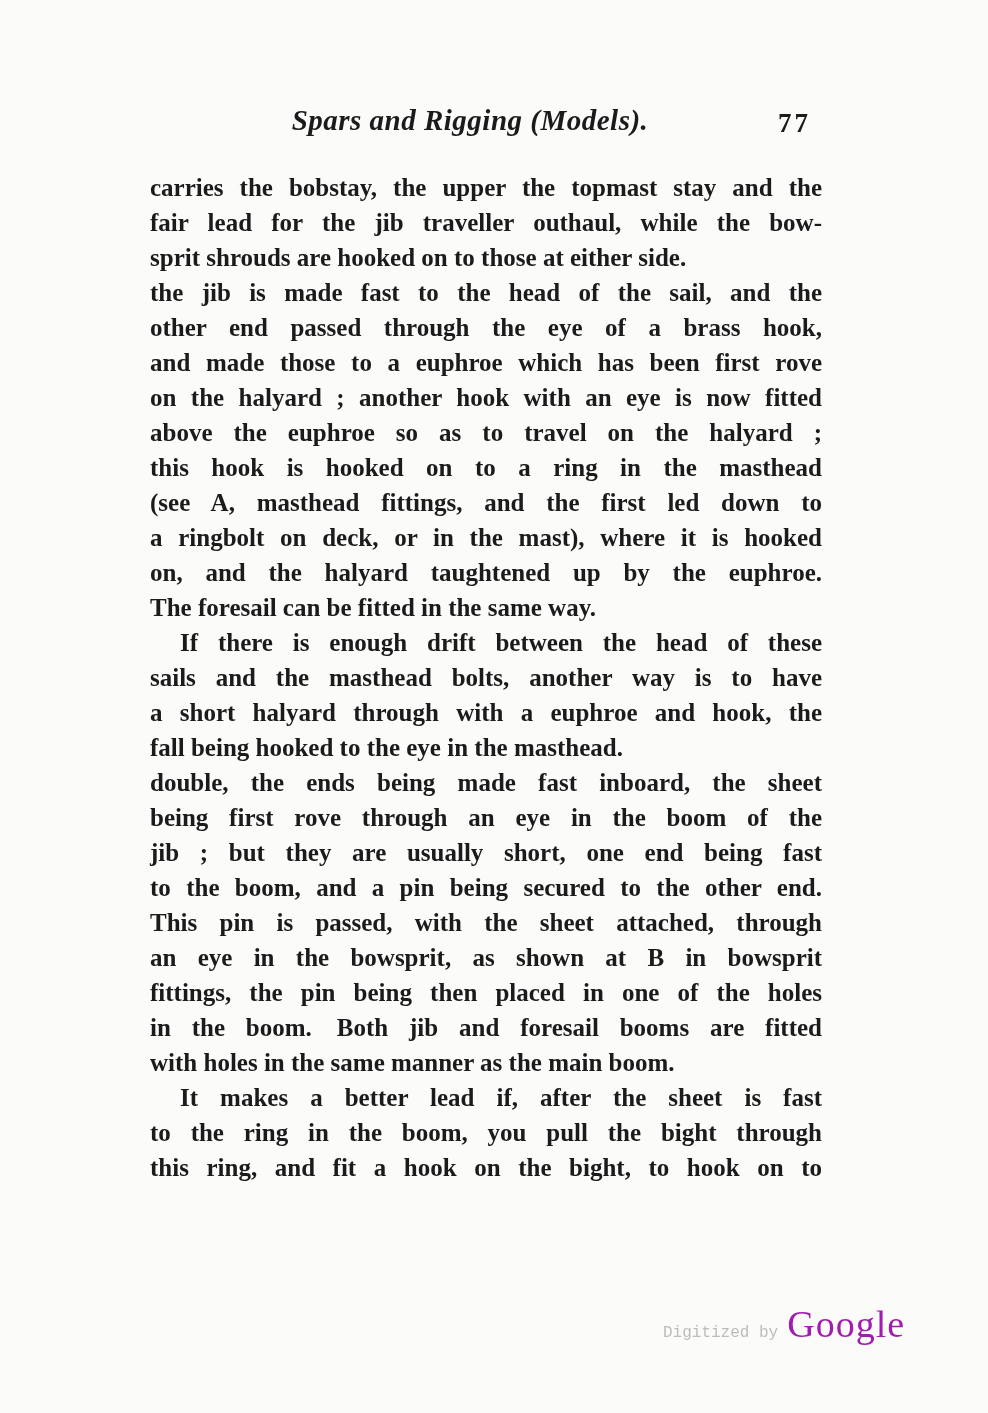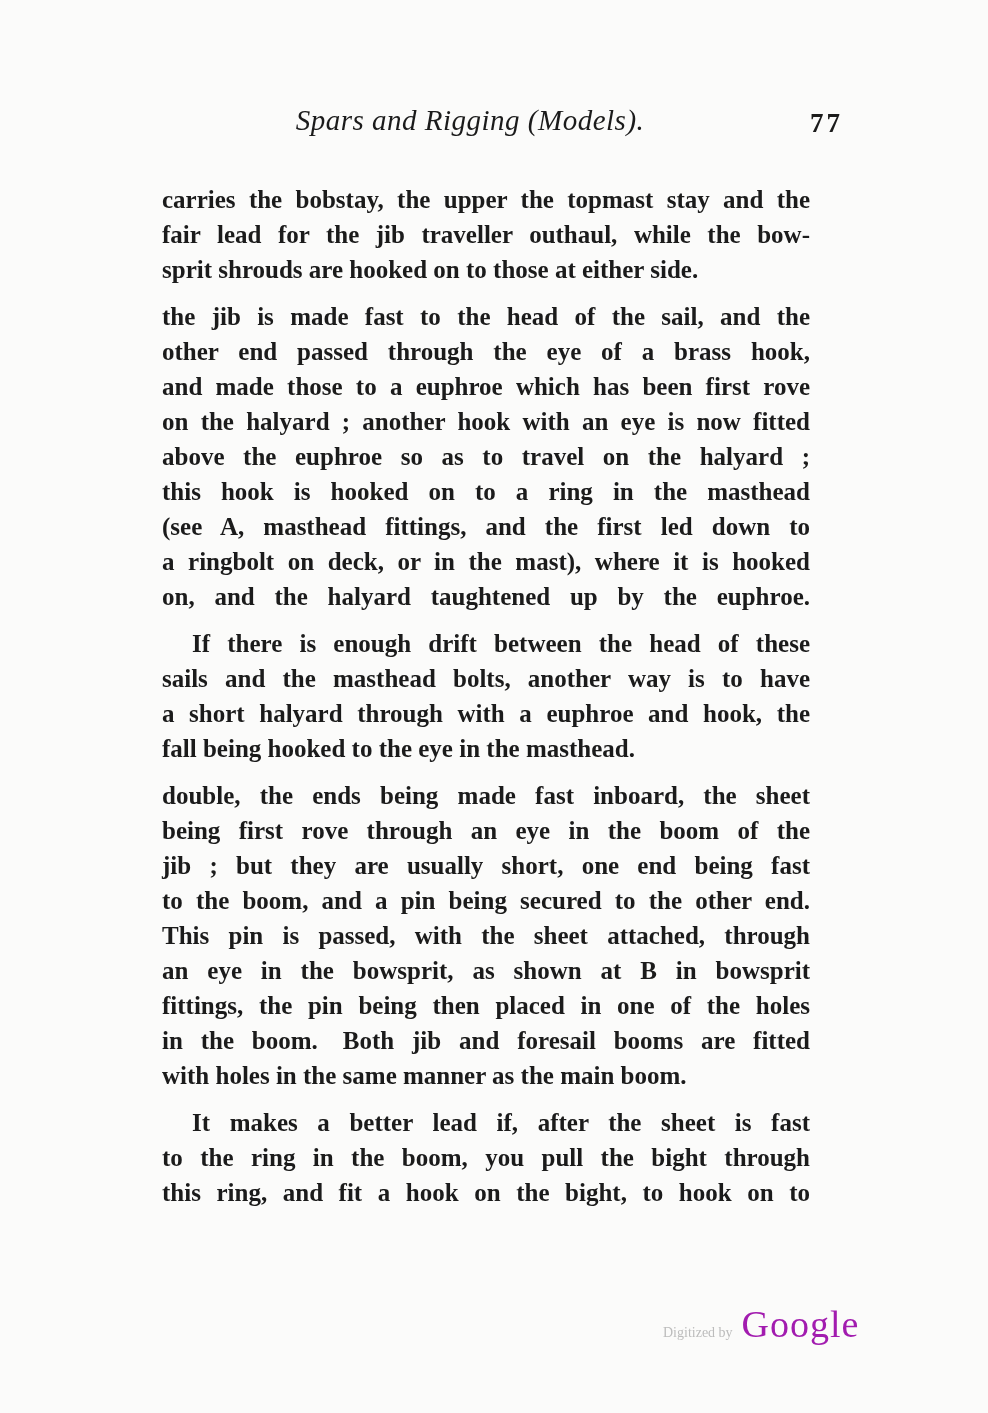--- a/index.html
+++ b/index.html
@@ -19,45 +19,44 @@
     position: absolute;
     inset: 0;
   }
   .header-title {
     position: absolute;
     left: 150px;
     top: 104px;
     width: 640px;
     text-align: center;
     font-style: italic;
-    font-weight: 400;
+    font-weight: 700;
     font-size: 29px;
     letter-spacing: 0.5px;
     white-space: nowrap;
   }
   .page-number {
     position: absolute;
     left: 778px;
     top: 108px;
     font-size: 27px;
     font-weight: 600;
     letter-spacing: 3px;
-    margin-left: 32px;
   }
   .text-block {
     position: absolute;
     left: 150px;
     top: 170px;
     width: 672px;
     font-size: 25px;
     font-weight: 600;
     line-height: 35px;
   }
   .paragraph {
-    margin: 12px;
+    margin: 0;
   }
   .line {
     height: 35px;
     text-align: justify;
     text-align-last: justify;
     -moz-text-align-last: justify;
     white-space: normal;
   }
   .line.no-just {
     text-align-last: left;
@@ -68,22 +67,22 @@
   }
   .watermark {
     position: absolute;
     left: 663px;
     top: 1302px;
     display: flex;
     align-items: baseline;
     gap: 9px;
   }
   .wm-prefix {
-    font-family: Liberation Serif, serif;
-    font-size: 14px;
+    font-family: Liberation Mono, monospace;
+    font-size: 16px;
     color: #bcbcbc;
   }
   .wm-logo {
     font-family: "Liberation Serif", "DejaVu Serif", serif;
     font-size: 38px;
     color: #a21caf;
     letter-spacing: 1px;
   }
 </style>
 </head>
@@ -104,20 +103,21 @@
       <div class="paragraph">
         <div class="line">the jib is made fast to the head of the sail, and the</div>
         <div class="line">other end passed through the eye of a brass hook,</div>
         <div class="line">and made those to a euphroe which has been first rove</div>
         <div class="line">on the halyard ; another hook with an eye is now fitted</div>
         <div class="line">above the euphroe so as to travel on the halyard ;</div>
         <div class="line">this hook is hooked on to a ring in the masthead</div>
         <div class="line">(see A, masthead fittings, and the first led down to</div>
         <div class="line">a ringbolt on deck, or in the mast), where it is hooked</div>
         <div class="line">on, and the halyard taughtened up by the euphroe.</div>
+        <div class="line no-just">The foresail can be fitted in the same way.</div>
       </div>
       <div class="paragraph">
         <div class="line indent">If there is enough drift between the head of these</div>
         <div class="line">sails and the masthead bolts, another way is to have</div>
         <div class="line">a short halyard through with a euphroe and hook, the</div>
         <div class="line no-just">fall being hooked to the eye in the masthead.</div>
       </div>
       <div class="paragraph">
         <div class="line">double, the ends being made fast inboard, the sheet</div>
         <div class="line">being first rove through an eye in the boom of the</div>

